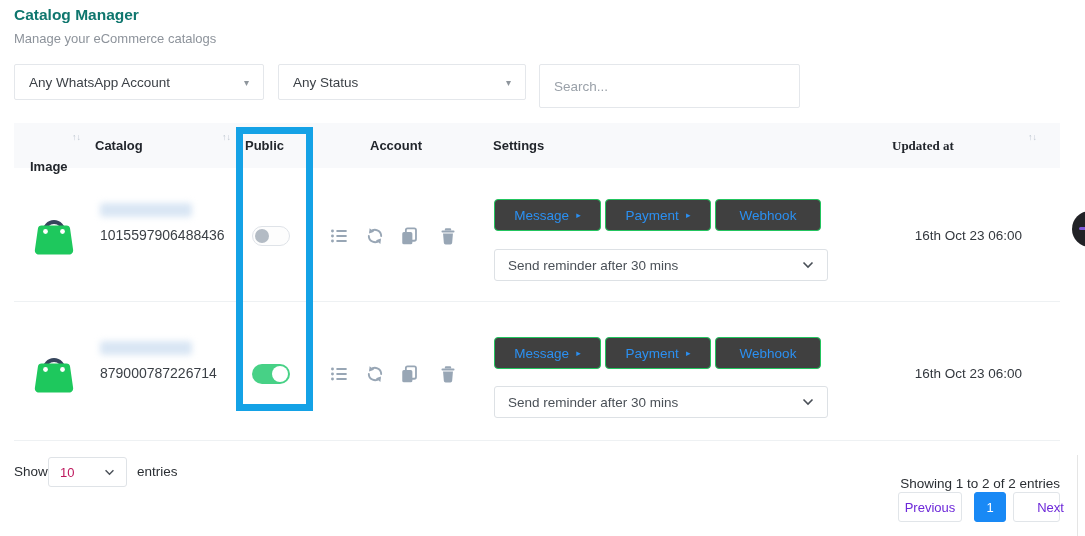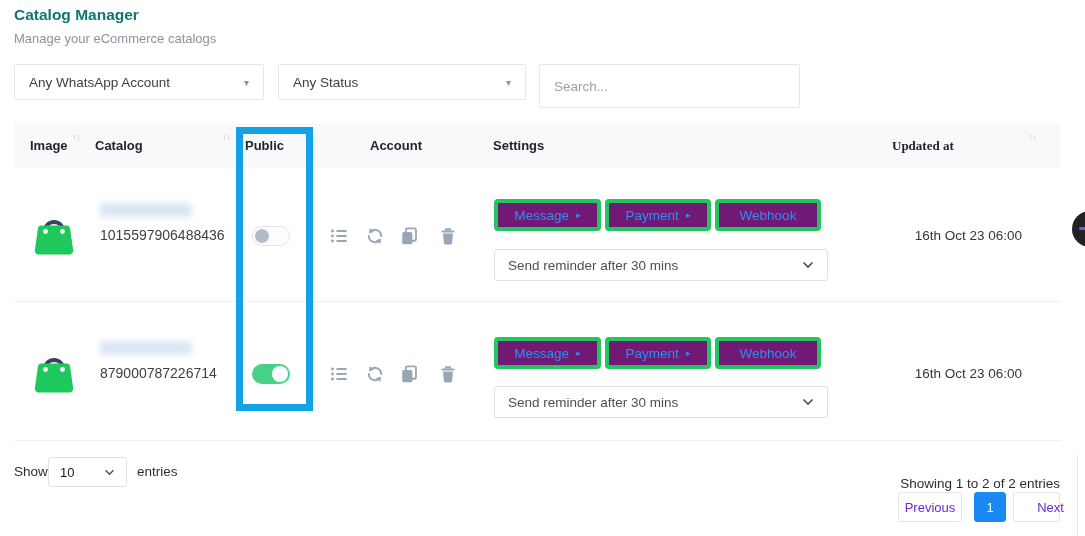--- a/index.html
+++ b/index.html
@@ -26,21 +26,21 @@
   .catid { position:absolute; font-size:14px; color:#3a3f45; }
 
   .toggle { position:absolute; width:38px; height:20px; border-radius:10px; box-sizing:border-box; cursor:pointer; }
   .toggle.off { background:#fdfdfd; border:1px solid #dfe3e8; }
   .toggle.off .knob { position:absolute; left:2px; top:2px; width:14px; height:14px; border-radius:50%; background:#b3bbc4; }
   .toggle.on { background:#47d186; }
   .toggle.on .knob { position:absolute; right:2px; top:2px; width:16px; height:16px; border-radius:50%; background:#fff; }
 
   .aicon { position:absolute; width:18px; height:18px; cursor:pointer; }
 
-  .btn-blue { position:absolute; height:32px; border:4px solid #22c55e; border-radius:4px; background:#701a75;
+  .btn-blue { position:absolute; height:32px; border:1px solid #22c55e; border-radius:4px; background:#404040;
               color:#2b90f2; font-size:13.5px; display:flex; align-items:center; justify-content:center;
               gap:7px; box-sizing:border-box; cursor:pointer; }
   .btn-blue .rcaret { font-size:9px; }
 
   .reminder { position:absolute; height:32px; border:1px solid #dde1e5; border-radius:3px; background:#fff;
               display:flex; align-items:center; justify-content:space-between; padding:0 13px;
               font-size:13.5px; color:#4a5057; box-sizing:border-box; cursor:pointer; }
 
   .date { position:absolute; font-size:13.5px; color:#33383e; text-align:right; width:160px; }
   .divider { position:absolute; left:14px; width:1046px; height:1px; background:#eef1f3; }
@@ -48,21 +48,21 @@
   .hlbox { position:absolute; left:236px; top:127px; width:77px; height:284px;
            border:7px solid #14a2e6; box-sizing:border-box; pointer-events:none; }
 
   .float-btn { position:absolute; left:1072px; top:211px; width:36px; height:36px; border-radius:50%;
                background:#212226; cursor:pointer; }
   .float-btn .pbar { position:absolute; left:7px; top:16px; width:9px; height:3px; border-radius:2px; background:#7e57d8; }
 
   .ftext { position:absolute; font-size:13.5px; color:#2a2e33; }
   .pagesize { position:absolute; left:48px; top:457px; width:79px; height:30px; border:1px solid #dfe3e7;
               border-radius:3px; background:#fff; box-sizing:border-box; display:flex; align-items:center;
-              justify-content:space-between; padding:0 11px; font-size:13px; color:#0f172a; cursor:pointer; }
+              justify-content:space-between; padding:0 11px; font-size:13px; color:#be185d; cursor:pointer; }
   .summary { position:absolute; right:25px; top:455px; font-size:13.5px; color:#2a2e33;margin-top:21px; }
 
   .pg { position:absolute; top:492px; height:30px; border:1px solid #e1e5e9; border-radius:3px; background:#fff;
         color:#6d28d9; font-size:13px; display:flex; align-items:center; justify-content:center;
         box-sizing:border-box; cursor:pointer; }
   .pg.active { background:#1989f5; border-color:#1989f5; color:#fff; }
 
   .scroll-line { position:absolute; left:1077px; top:455px; width:1px; height:81px; background:#e5e5e5; }
 </style>
 </head>
@@ -77,21 +77,21 @@
     <span>Any WhatsApp Account</span>
     <span class="caret">▾</span>
   </div>
   <div class="sel" style="left:278px; top:64px; width:248px;">
     <span>Any Status</span>
     <span class="caret">▾</span>
   </div>
   <input class="search-input" style="left: 539px; top: 64px; width: 261px;" type="text" placeholder="Search...">
 
   <div class="thead">
-    <span class="th" style="left:16px;">Image</span>
+    <span class="th" style="left:16px;margin-top:21px;">Image</span>
     <span class="sort" style="left:58px;">↑↓</span>
     <span class="th" style="left:81px;">Catalog</span>
     <span class="sort" style="left:208px;">↑↓</span>
     <span class="th" style="left:231px;">Public</span>
     <span class="th" style="left:356px;">Account</span>
     <span class="th" style="left:479px;">Settings</span>
     <span class="th" style="left:878px; width:95px; font-family:Liberation Serif, serif;">Updated at</span>
     <span class="sort" style="left:1014px;">↑↓</span>
   </div>
 

